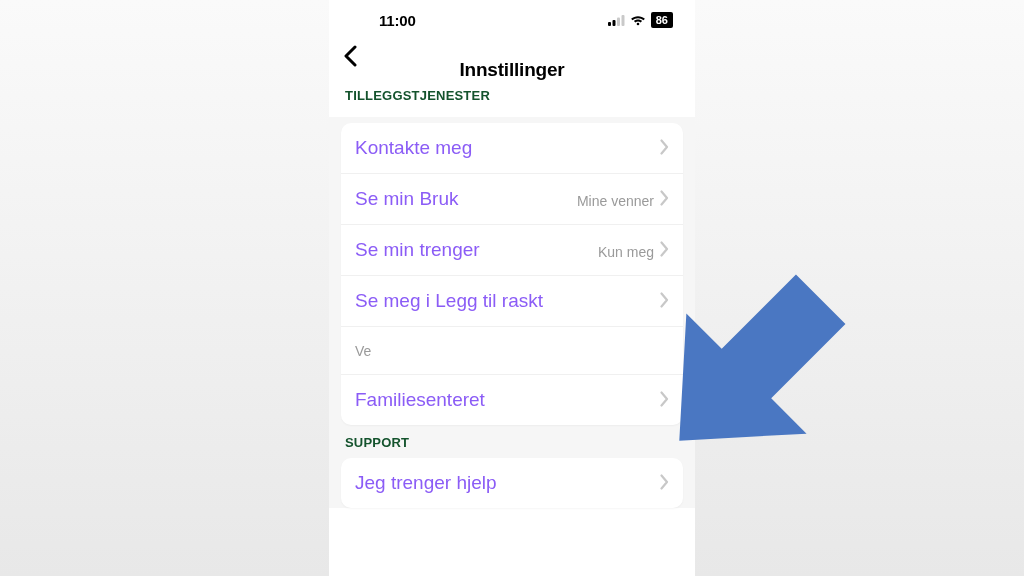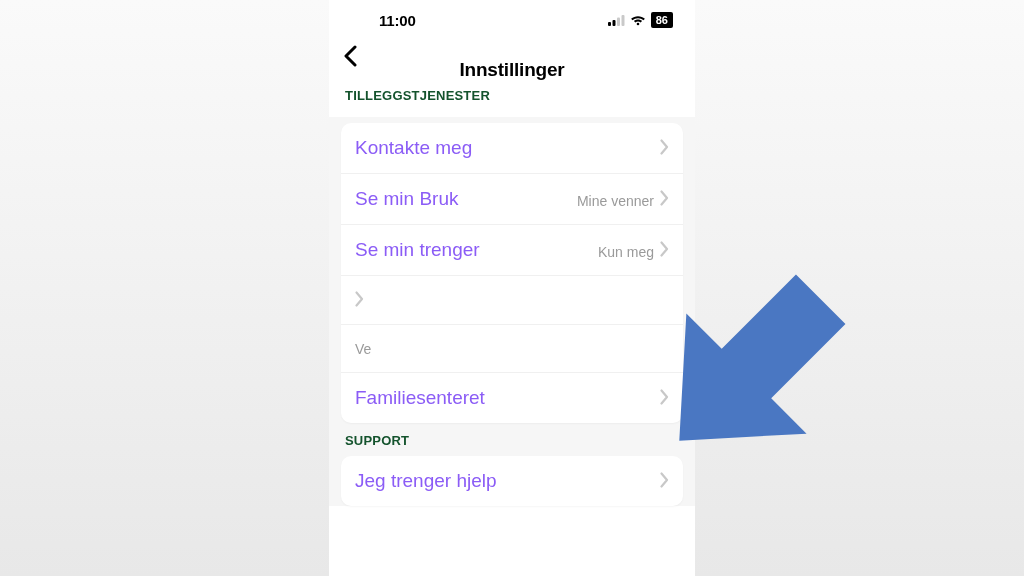--- a/index.html
+++ b/index.html
@@ -216,20 +216,21 @@
           <span class="row-value">Kun meg</span>
           <span class="chev">
             <svg width="9" height="16" viewBox="0 0 9 16">
                 <path d="M1.5 1.5 L7 8 L1.5 14.5" stroke="#c8c8c8" stroke-width="2.2" fill="none" stroke-linecap="round" stroke-linejoin="round"></path>
               </svg>
           </span>
         </span>
       </div>
 
       <div class="list-row">
+        <span class="row-label">Se meg i Legg til raskt</span>
         <span class="row-right">
           <span class="chev">
             <svg width="9" height="16" viewBox="0 0 9 16">
                 <path d="M1.5 1.5 L7 8 L1.5 14.5" stroke="#c8c8c8" stroke-width="2.2" fill="none" stroke-linecap="round" stroke-linejoin="round"></path>
               </svg>
           </span>
         </span>
       </div>
 
       <div class="list-row">

